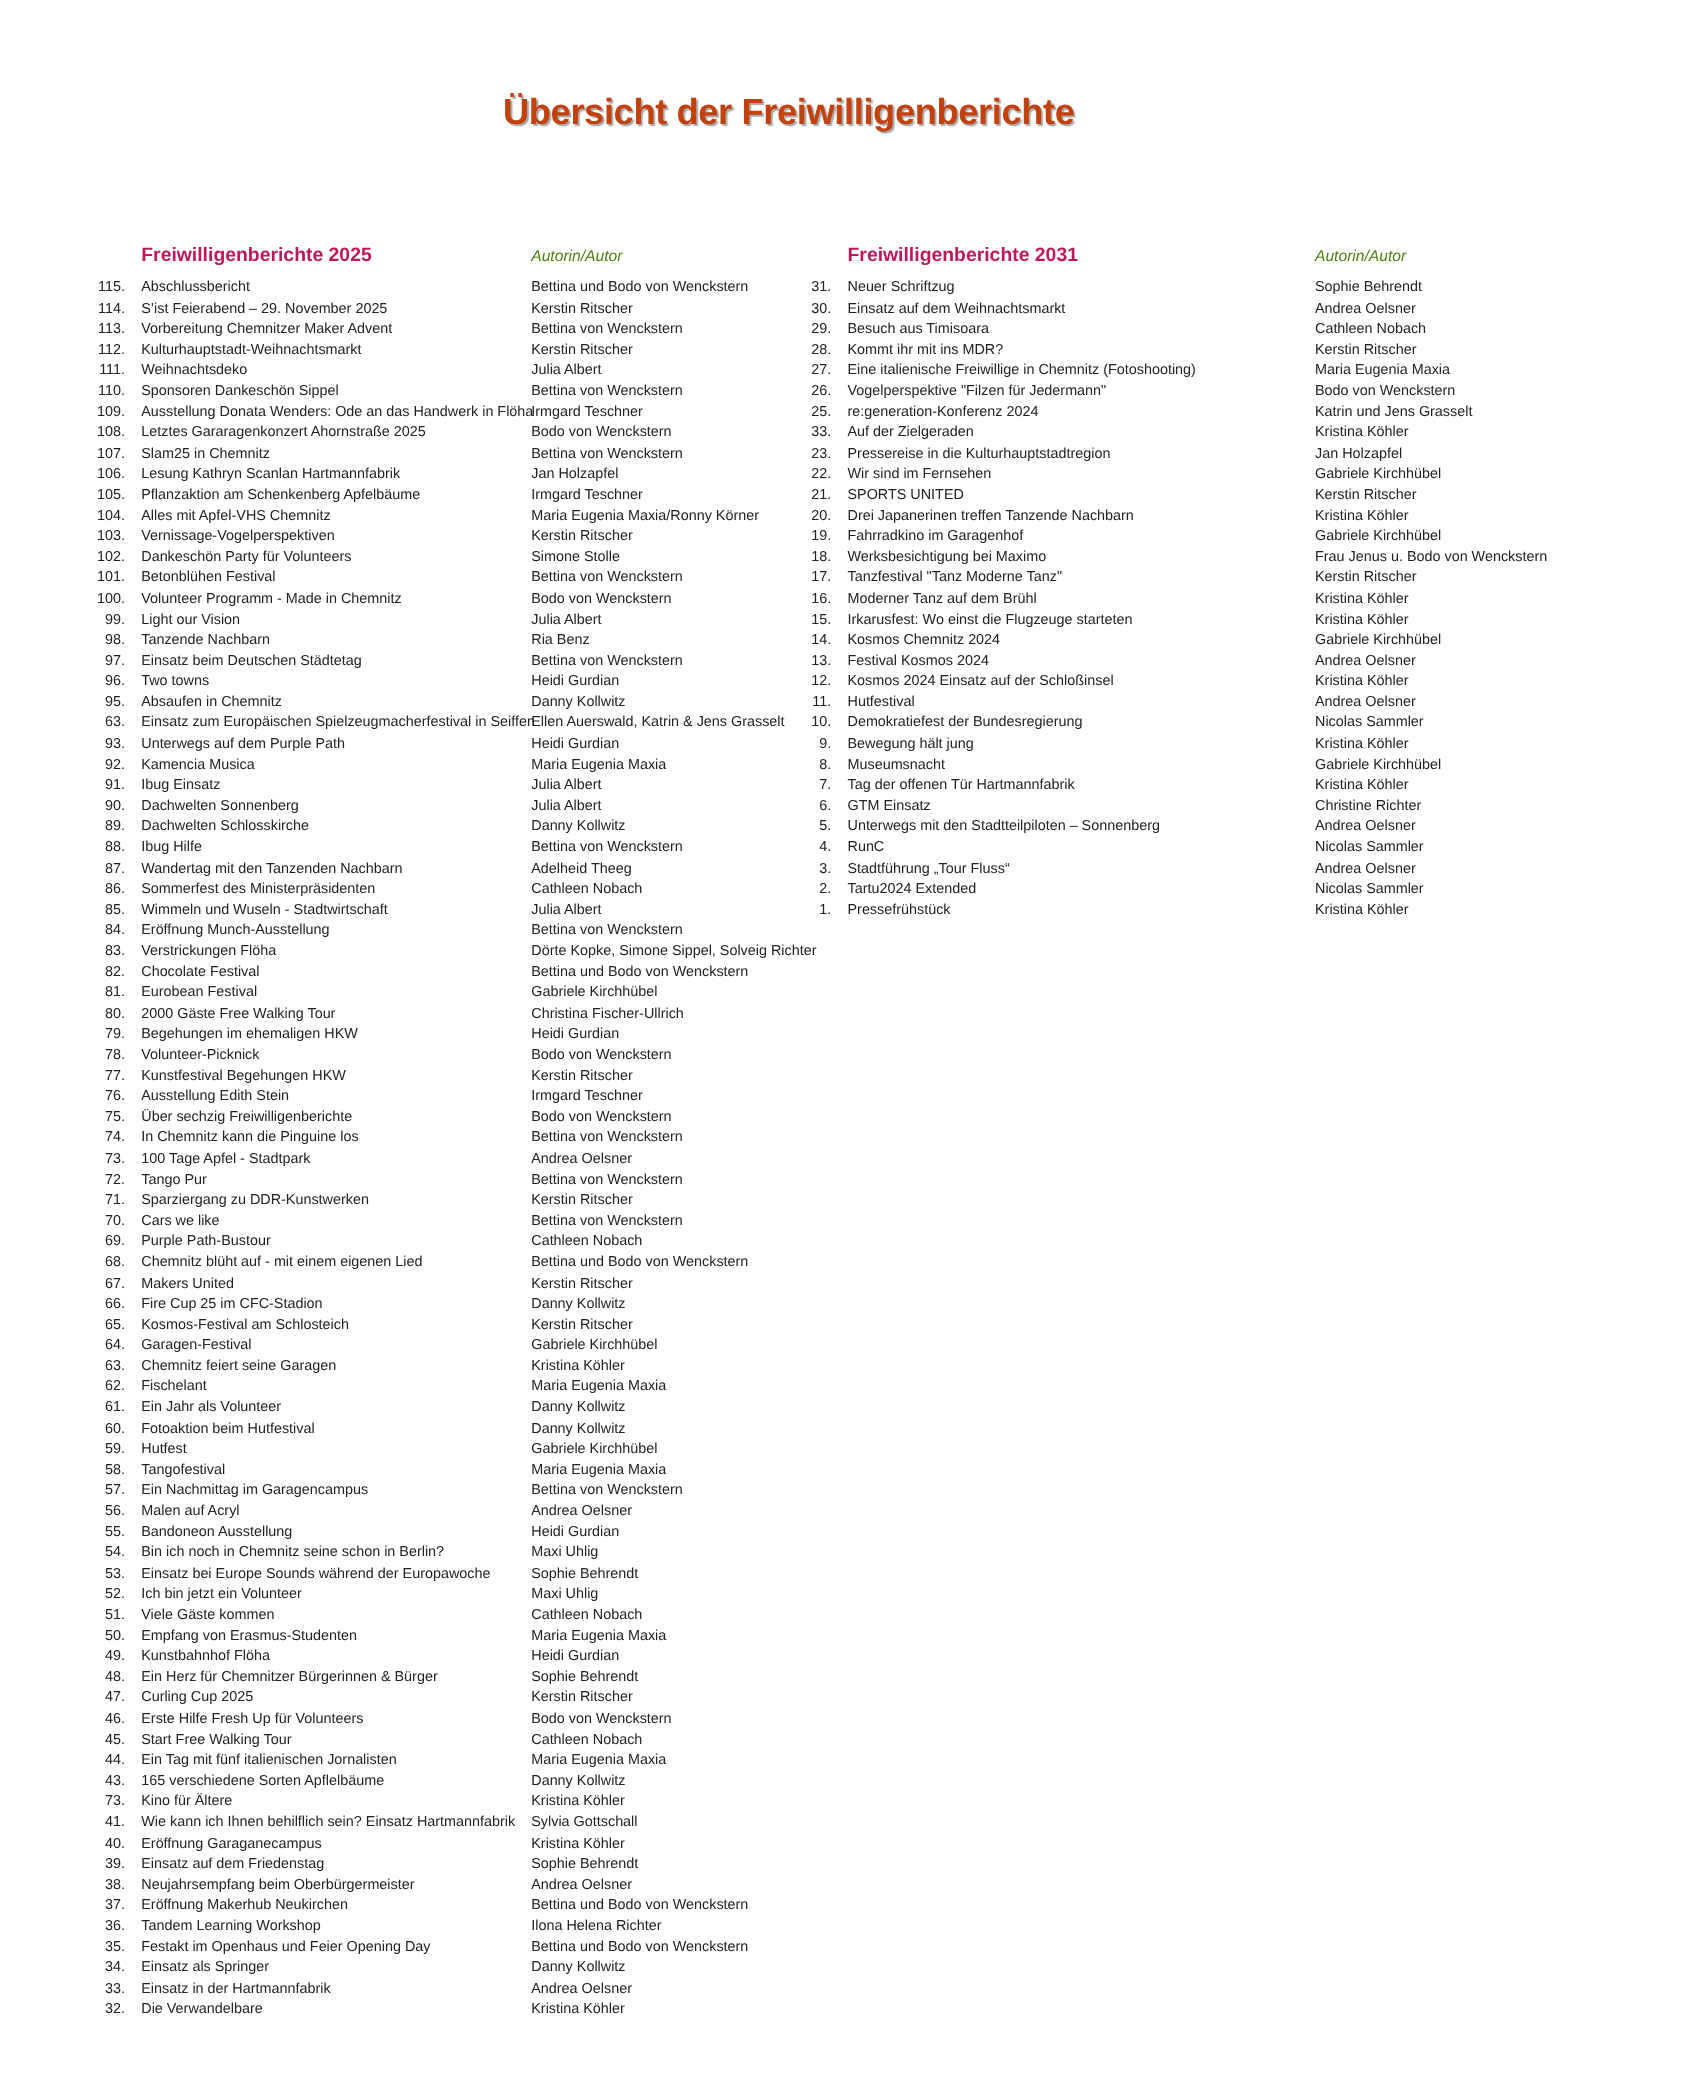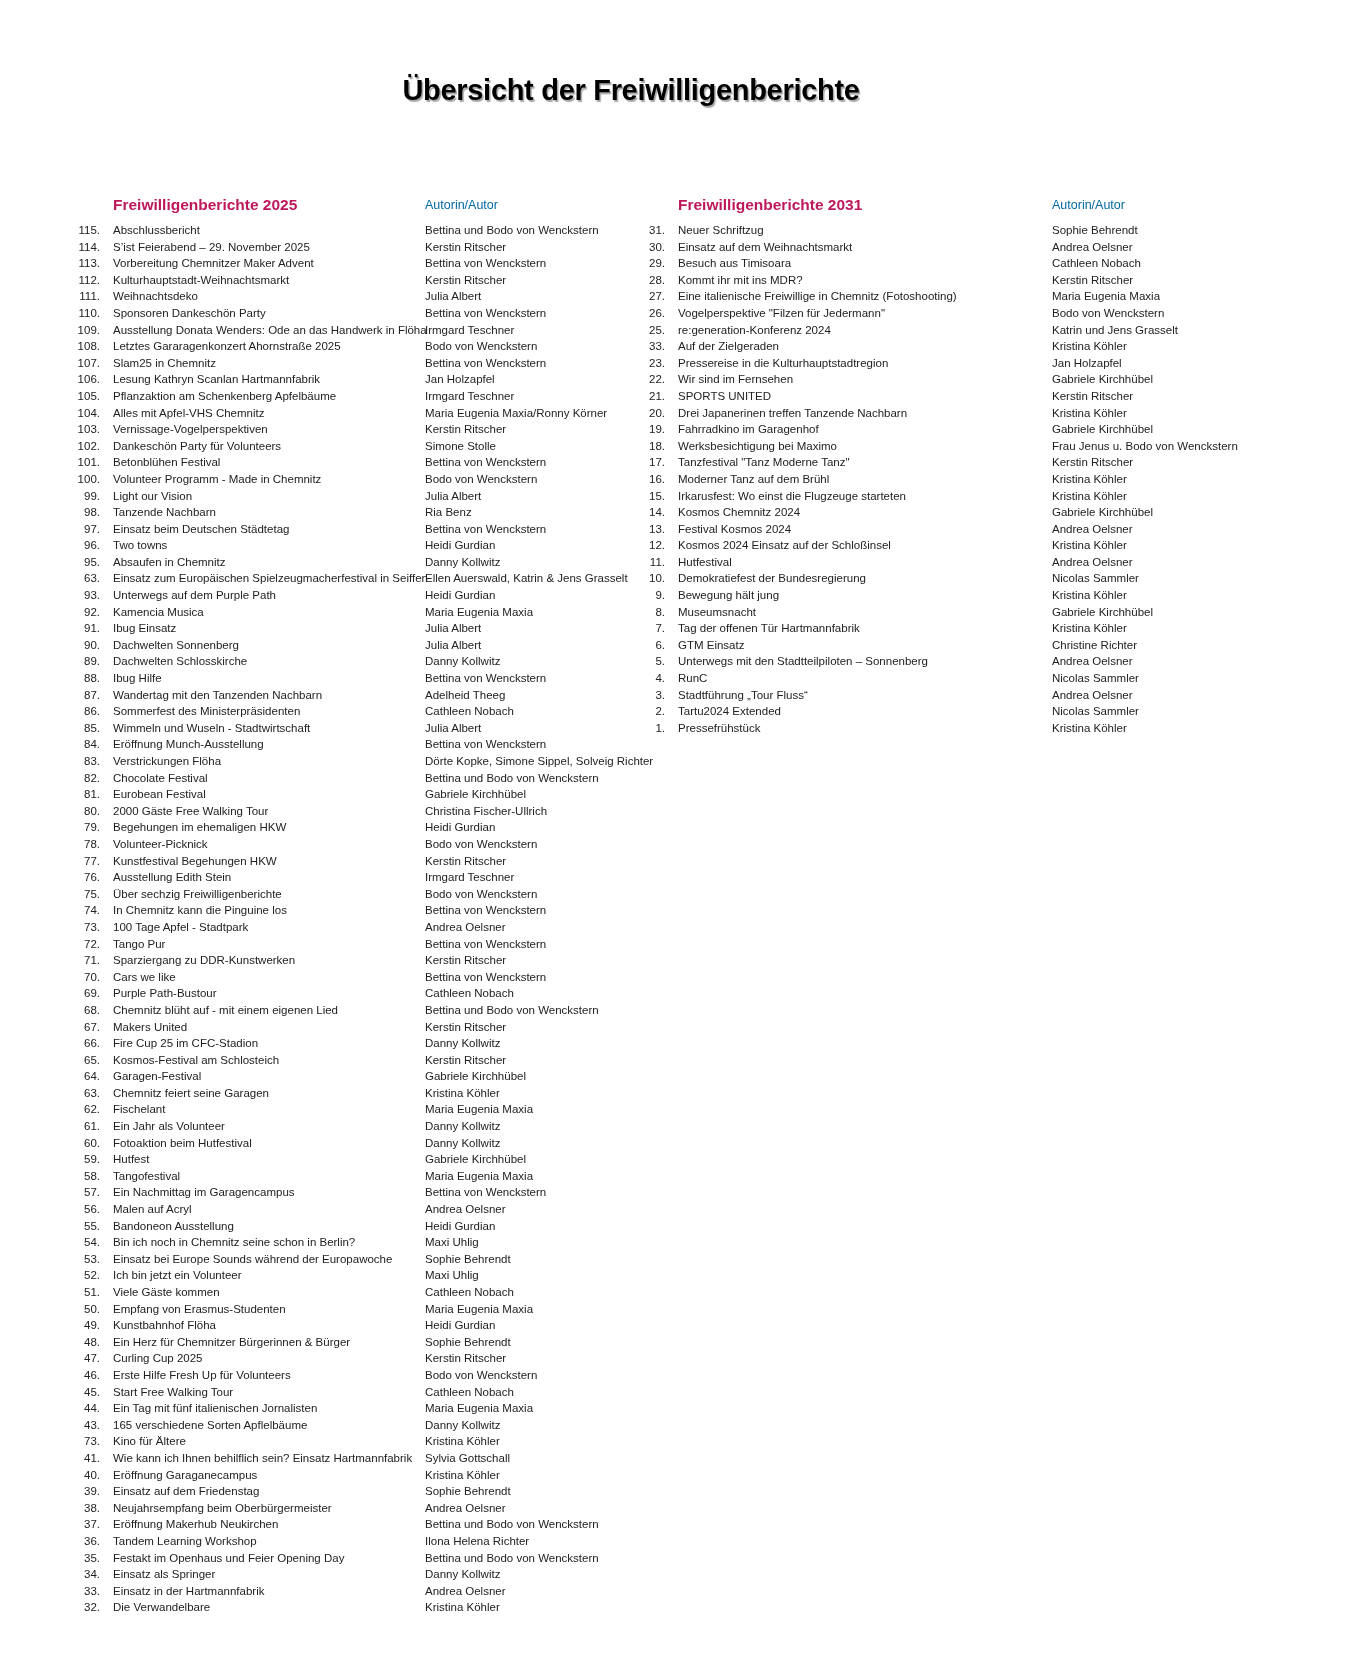--- a/index.html
+++ b/index.html
@@ -15,21 +15,21 @@
   .doc-title {
     position: absolute;
     top: 74px;
     left: 0;
     width: 1262px;
     margin: 0;
     text-align: center;
     font-size: 29px;
     font-weight: 700;
     letter-spacing: -0.3px;
-    color: #000000;
+    color: #c2410c;
     text-shadow: 1.5px 1.5px 1px rgba(0,0,0,0.35);
     white-space: nowrap;
   }
   .col {
     position: absolute;
     top: 196px;
   }
   .col-left  { left: 0;     --title-x: 113px; --author-x: 425px; }
   .col-right { left: 565px; --title-x: 113px; --author-x: 487px; }
 
@@ -44,21 +44,22 @@
     top: 0;
     font-size: 15.5px;
     font-weight: 700;
     color: #be185d;
   }
   .hdr-author {
     position: absolute;
     left: var(--author-x);
     top: 2px;
     font-size: 12.5px;
-    color: #0369a1;
+    font-style: italic;
+    color: #4d7c0f;
   }
   .row {
     position: relative;
     height: 16.6px;
     line-height: 16.6px;
     font-size: 11.5px;
     white-space: nowrap;
   }
   .row .num {
     position: absolute;
@@ -117,21 +118,21 @@
         </div>
 
         <div class="row">
           <span class="num">111.</span>
           <span class="title">Weihnachtsdeko</span>
           <span class="author">Julia Albert</span>
         </div>
 
         <div class="row">
           <span class="num">110.</span>
-          <span class="title">Sponsoren Dankeschön Party</span>
+          <span class="title">Sponsoren Dankeschön Sippel</span>
           <span class="author">Bettina von Wenckstern</span>
         </div>
 
         <div class="row">
           <span class="num">109.</span>
           <span class="title">Ausstellung Donata Wenders: Ode an das Handwerk in Flöha</span>
           <span class="author">Irmgard Teschner</span>
         </div>
 
         <div class="row">

